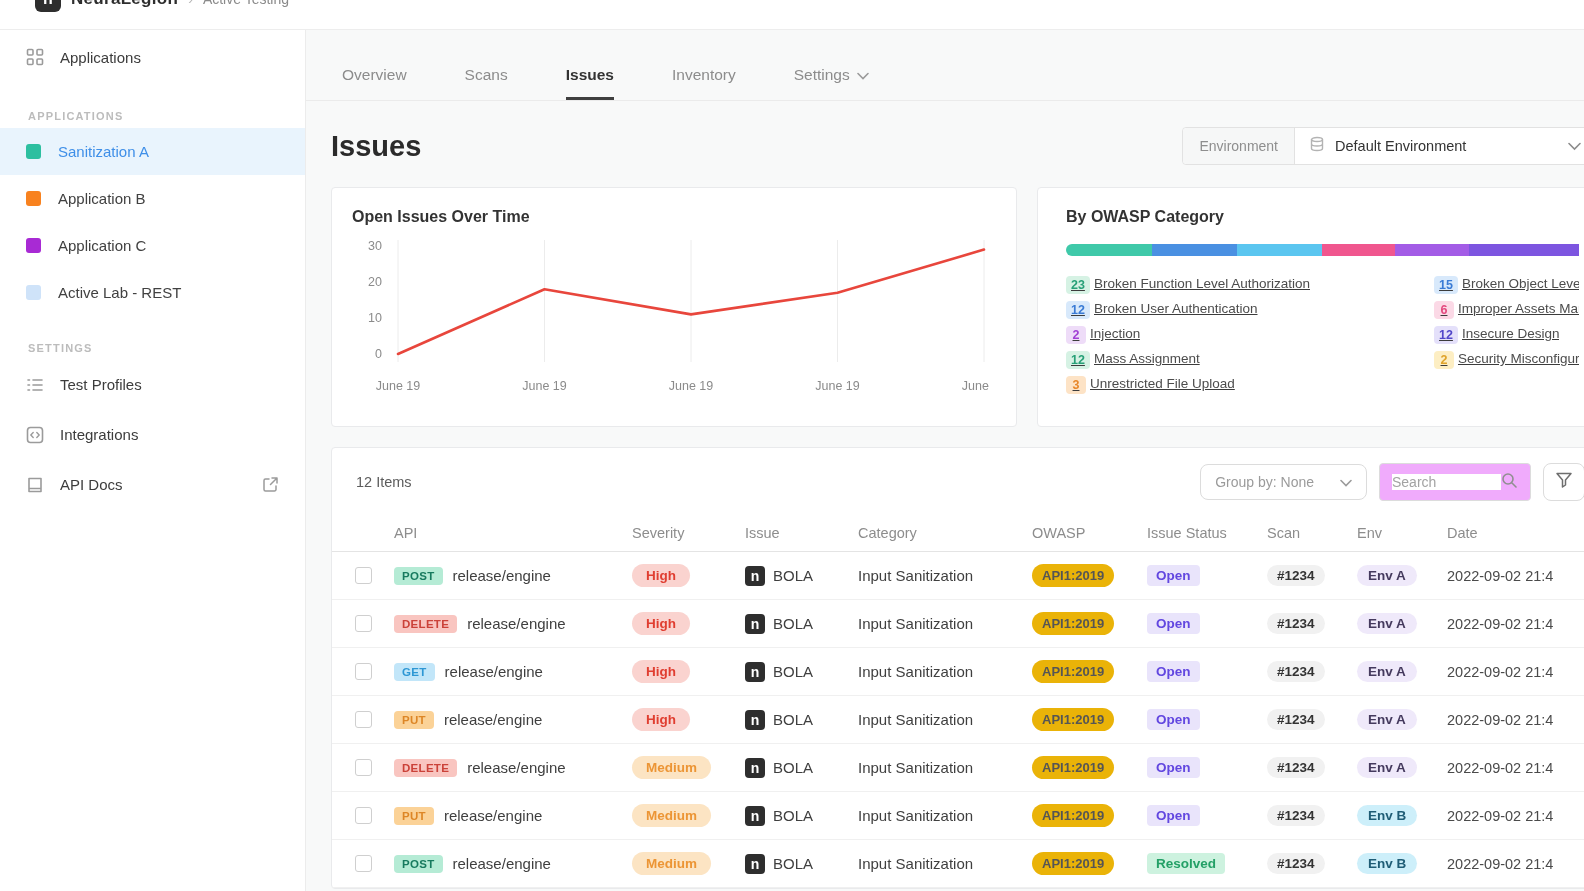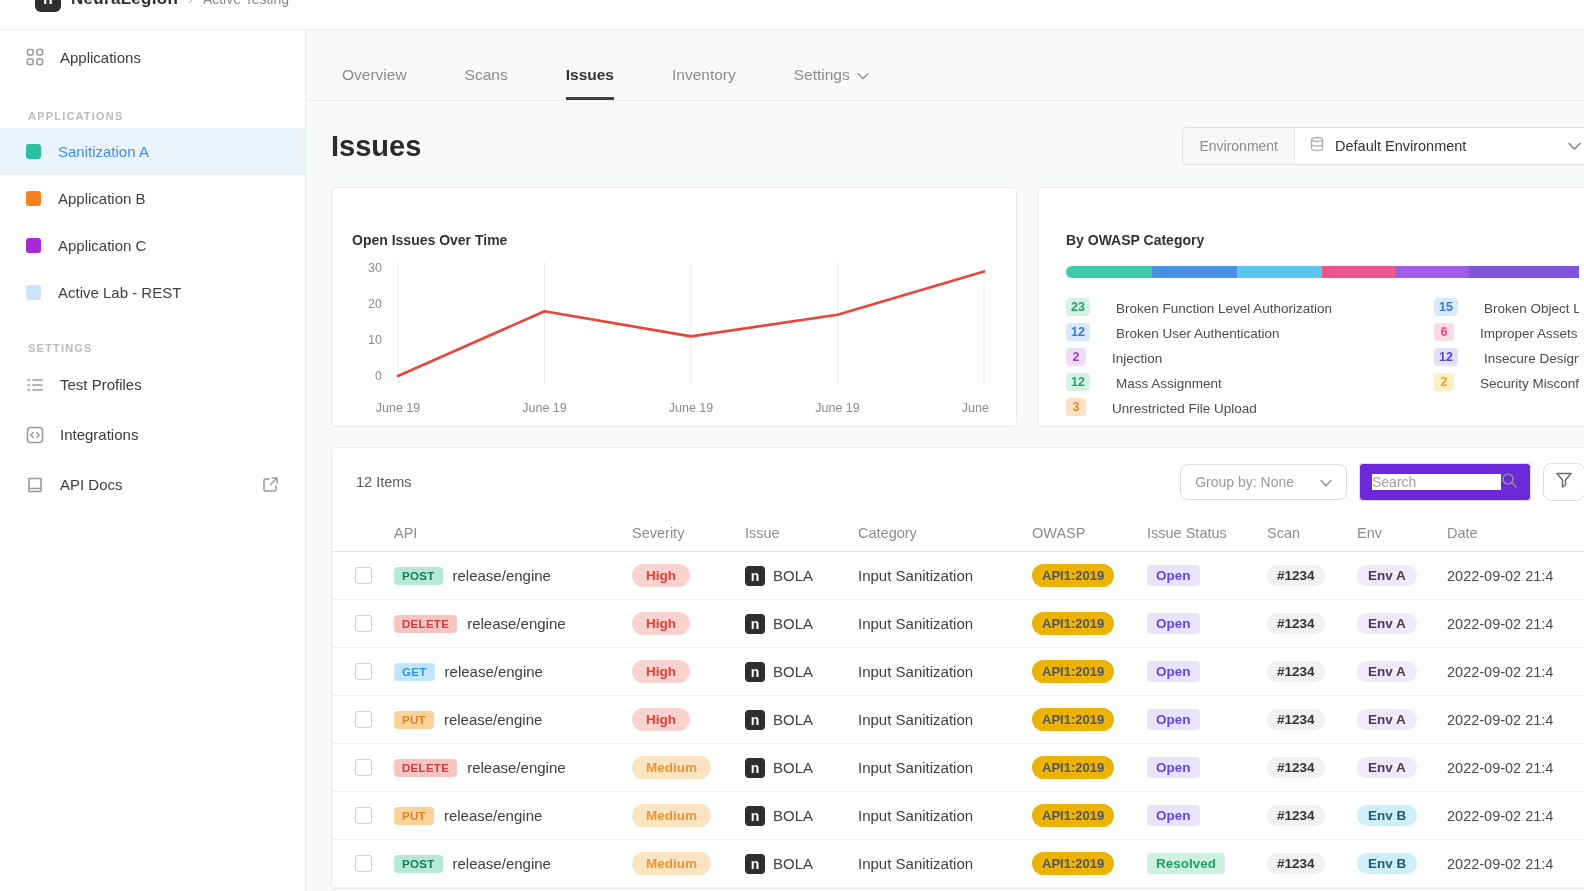--- a/index.html
+++ b/index.html
@@ -44,38 +44,38 @@
   .env-group { display:flex; border:1px solid #e2e2e2; border-radius:4px; height:38px; background:#fff; margin-right:-12px; }
   .env-label { background:#f6f7f7; padding:0 16px; line-height:36px; color:#8e8e8e; font-size:14px; border-right:1px solid #e2e2e2; border-radius:4px 0 0 4px; }
   .env-value { display:flex; align-items:center; gap:10px; padding:0 14px; width:300px; cursor:pointer; }
   .env-value .val { font-size:14.5px; color:#333; flex:1; }
 
   
   .cards-row { display:flex; gap:20px; margin:22px -24px 0 25px; }
   .card { background:#fff; border:1px solid #e9eaec; border-radius:4px; }
   .card-chart { width:686px; flex:none; height:240px; padding:20px 20px 10px; }
   .card-owasp { flex:1; min-width:0; height:240px; padding:20px 28px; overflow:hidden; }
-  .card-title { font-size:14px; font-weight:bold; color:#333;margin-top:24px; }
+  .card-title { font-size:16px; font-weight:bold; color:#333; }
   .chart-svg { display:block; margin-top:4px; }
   .chart-svg .tick { fill:#8b8b8b; font-size:12.5px; font-family:"Liberation Sans",sans-serif; }
   .owasp-bar { display:flex; height:12px; border-radius:6px 0 0 6px; overflow:hidden; margin-top:18px; }
   .bar-seg { height:100%; }
   .legend { display:grid; grid-template-columns:368px 1fr; margin-top:20px; }
   .legend-col { display:flex; flex-direction:column; gap:7px; min-width:0; }
-  .legend-item { display:flex; align-items:flex-end; gap:26px; white-space:nowrap; overflow:hidden; }
+  .legend-item { display:flex; align-items:flex-start; gap:4px; white-space:nowrap; overflow:hidden;text-decoration:underline; }
   .legend-badge { min-width:20px; text-align:center; padding:2px 5px; border-radius:4px; font-size:12.5px; font-weight:bold; flex:none; }
   .legend-label { font-size:13.5px; color:#4c4c4c; overflow:hidden; }
 
   
   .table-card { margin:20px -24px 0 25px; background:#fff; border:1px solid #e9eaec; border-radius:4px; }
   .table-toolbar { display:flex; align-items:center; justify-content:space-between; padding:15px 22px 13px 24px; }
   .items-count { font-size:14.5px; color:#5c5c5c; }
   .toolbar-right { display:flex; gap:12px; align-items:center; }
   .group-by { display:flex; align-items:center; gap:26px; border:1px solid #dcdcdc; border-radius:8px; padding:9px 14px; color:#9b9b9b; font-size:14px; cursor:pointer; background:#fff; }
-  .search-box { display:flex; align-items:center; border:1px solid #dcdcdc; border-radius:4px; padding:0 12px; width:172px; height:38px; background:#6d28d9; }
+  .search-box { display:flex; align-items:center; border:1px solid #dcdcdc; border-radius:4px; padding:0 12px; width:152px; height:38px; background:#f0abfc; }
   .search-box input { border:none; outline:none; flex:1; font-size:14px; color:#444; min-width:0; font-family:"Liberation Sans",sans-serif; }
   .search-box input::placeholder { color:#a3a3a3; }
   .filter-btn { width:42px; height:38px; border:1px solid #dcdcdc; border-radius:8px; background:#fff; display:flex; align-items:center; justify-content:center; cursor:pointer; flex:none; }
 
   .grid-table { --cols:62px 238px 113px 113px 174px 115px 120px 90px 90px 160px; }
   .tr-head { display:grid; grid-template-columns:var(--cols); align-items:center; height:38px; border-bottom:1px solid #e4e4e4; }
   .th { font-size:14.5px; color:#8d8d8d; cursor:pointer; }
   .tr { display:grid; grid-template-columns:var(--cols); align-items:center; height:48px; border-bottom:1px solid #f0f0f0; }
   .td { min-width:0; display:flex; align-items:center; }
   .td-check { justify-content:center; }

